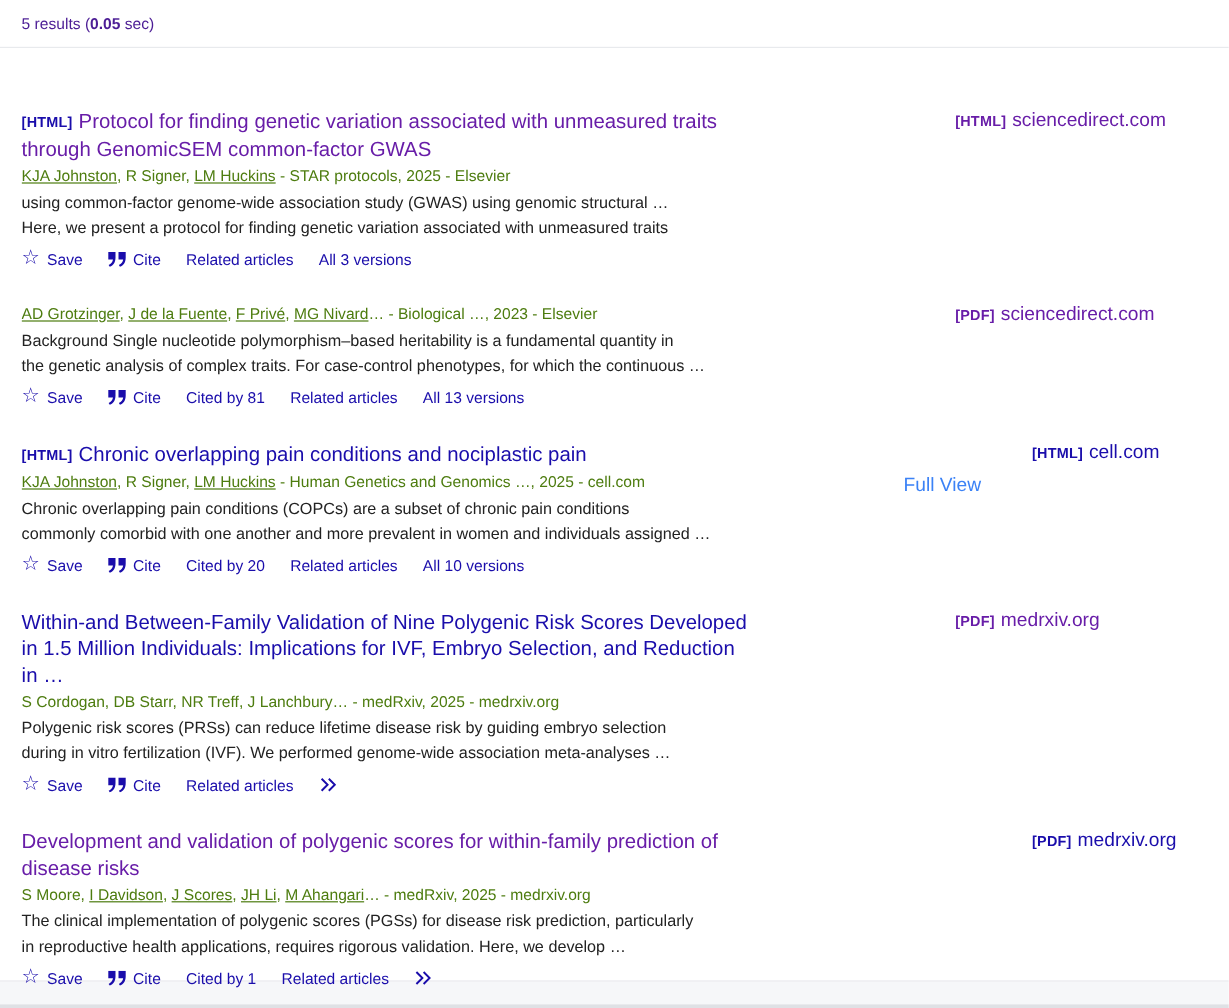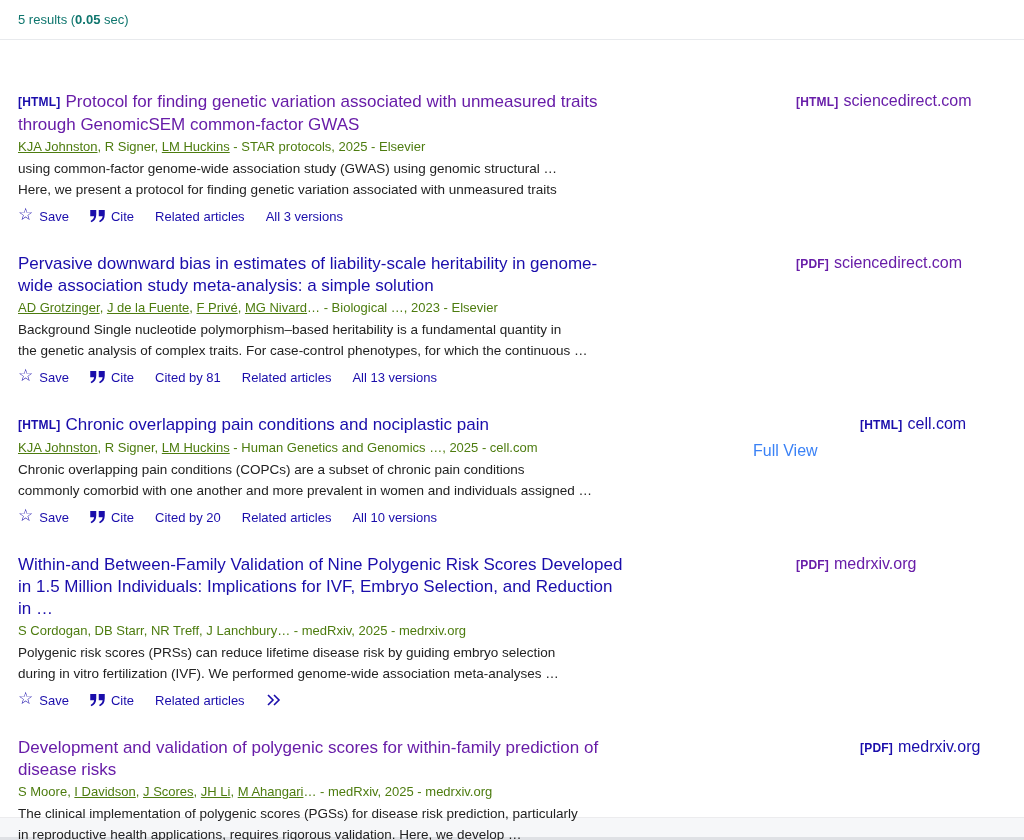--- a/index.html
+++ b/index.html
@@ -11,21 +11,21 @@
     overflow: hidden;
     position: relative;
   }
 
   
   .topbar {
     height: 40px;
     border-bottom: 1px solid #e8eaed;
     display: flex; align-items: center;
     padding-left: 18px;
-    color: #0f766e;
+    color: #4c1d95;
     font-size: 13px;
   }
   .topbar b { font-weight: bold; }
 
   
   .results {
     position: relative;
     z-index: 1;
     padding: 23px 0 0 18px;
   }
@@ -157,21 +157,20 @@
           </span>
           <span>Cite</span>
         </span>
       <span class="act">Related articles</span>
       <span class="act">All 3 versions</span>
     </div>
     <span class="side visited"><span class="side-tag">[HTML]</span><span>sciencedirect.com</span></span>
   </div>
 
   <div class="result">
-    <a class="title unvisited"><span>Pervasive downward bias in estimates of liability-scale heritability in genome-</span><br><span>wide association study meta-analysis: a simple solution</span></a>
     <div class="byline"><span class="author-link">AD Grotzinger</span><span>, </span><span class="author-link">J de la Fuente</span><span>, </span><span class="author-link">F Privé</span><span>, </span><span class="author-link">MG Nivard</span><span>… - Biological …, 2023 - Elsevier</span></div>
     <div class="snippet">
         <span class="sline">Background Single nucleotide polymorphism–based heritability is a fundamental quantity in</span>
         <span class="sline">the genetic analysis of complex traits. For case-control phenotypes, for which the continuous …</span>
       </div>
     <div class="actions">
       <span class="act">
           <span class="star-icon">☆</span>
           <span>Save</span>
         </span>

